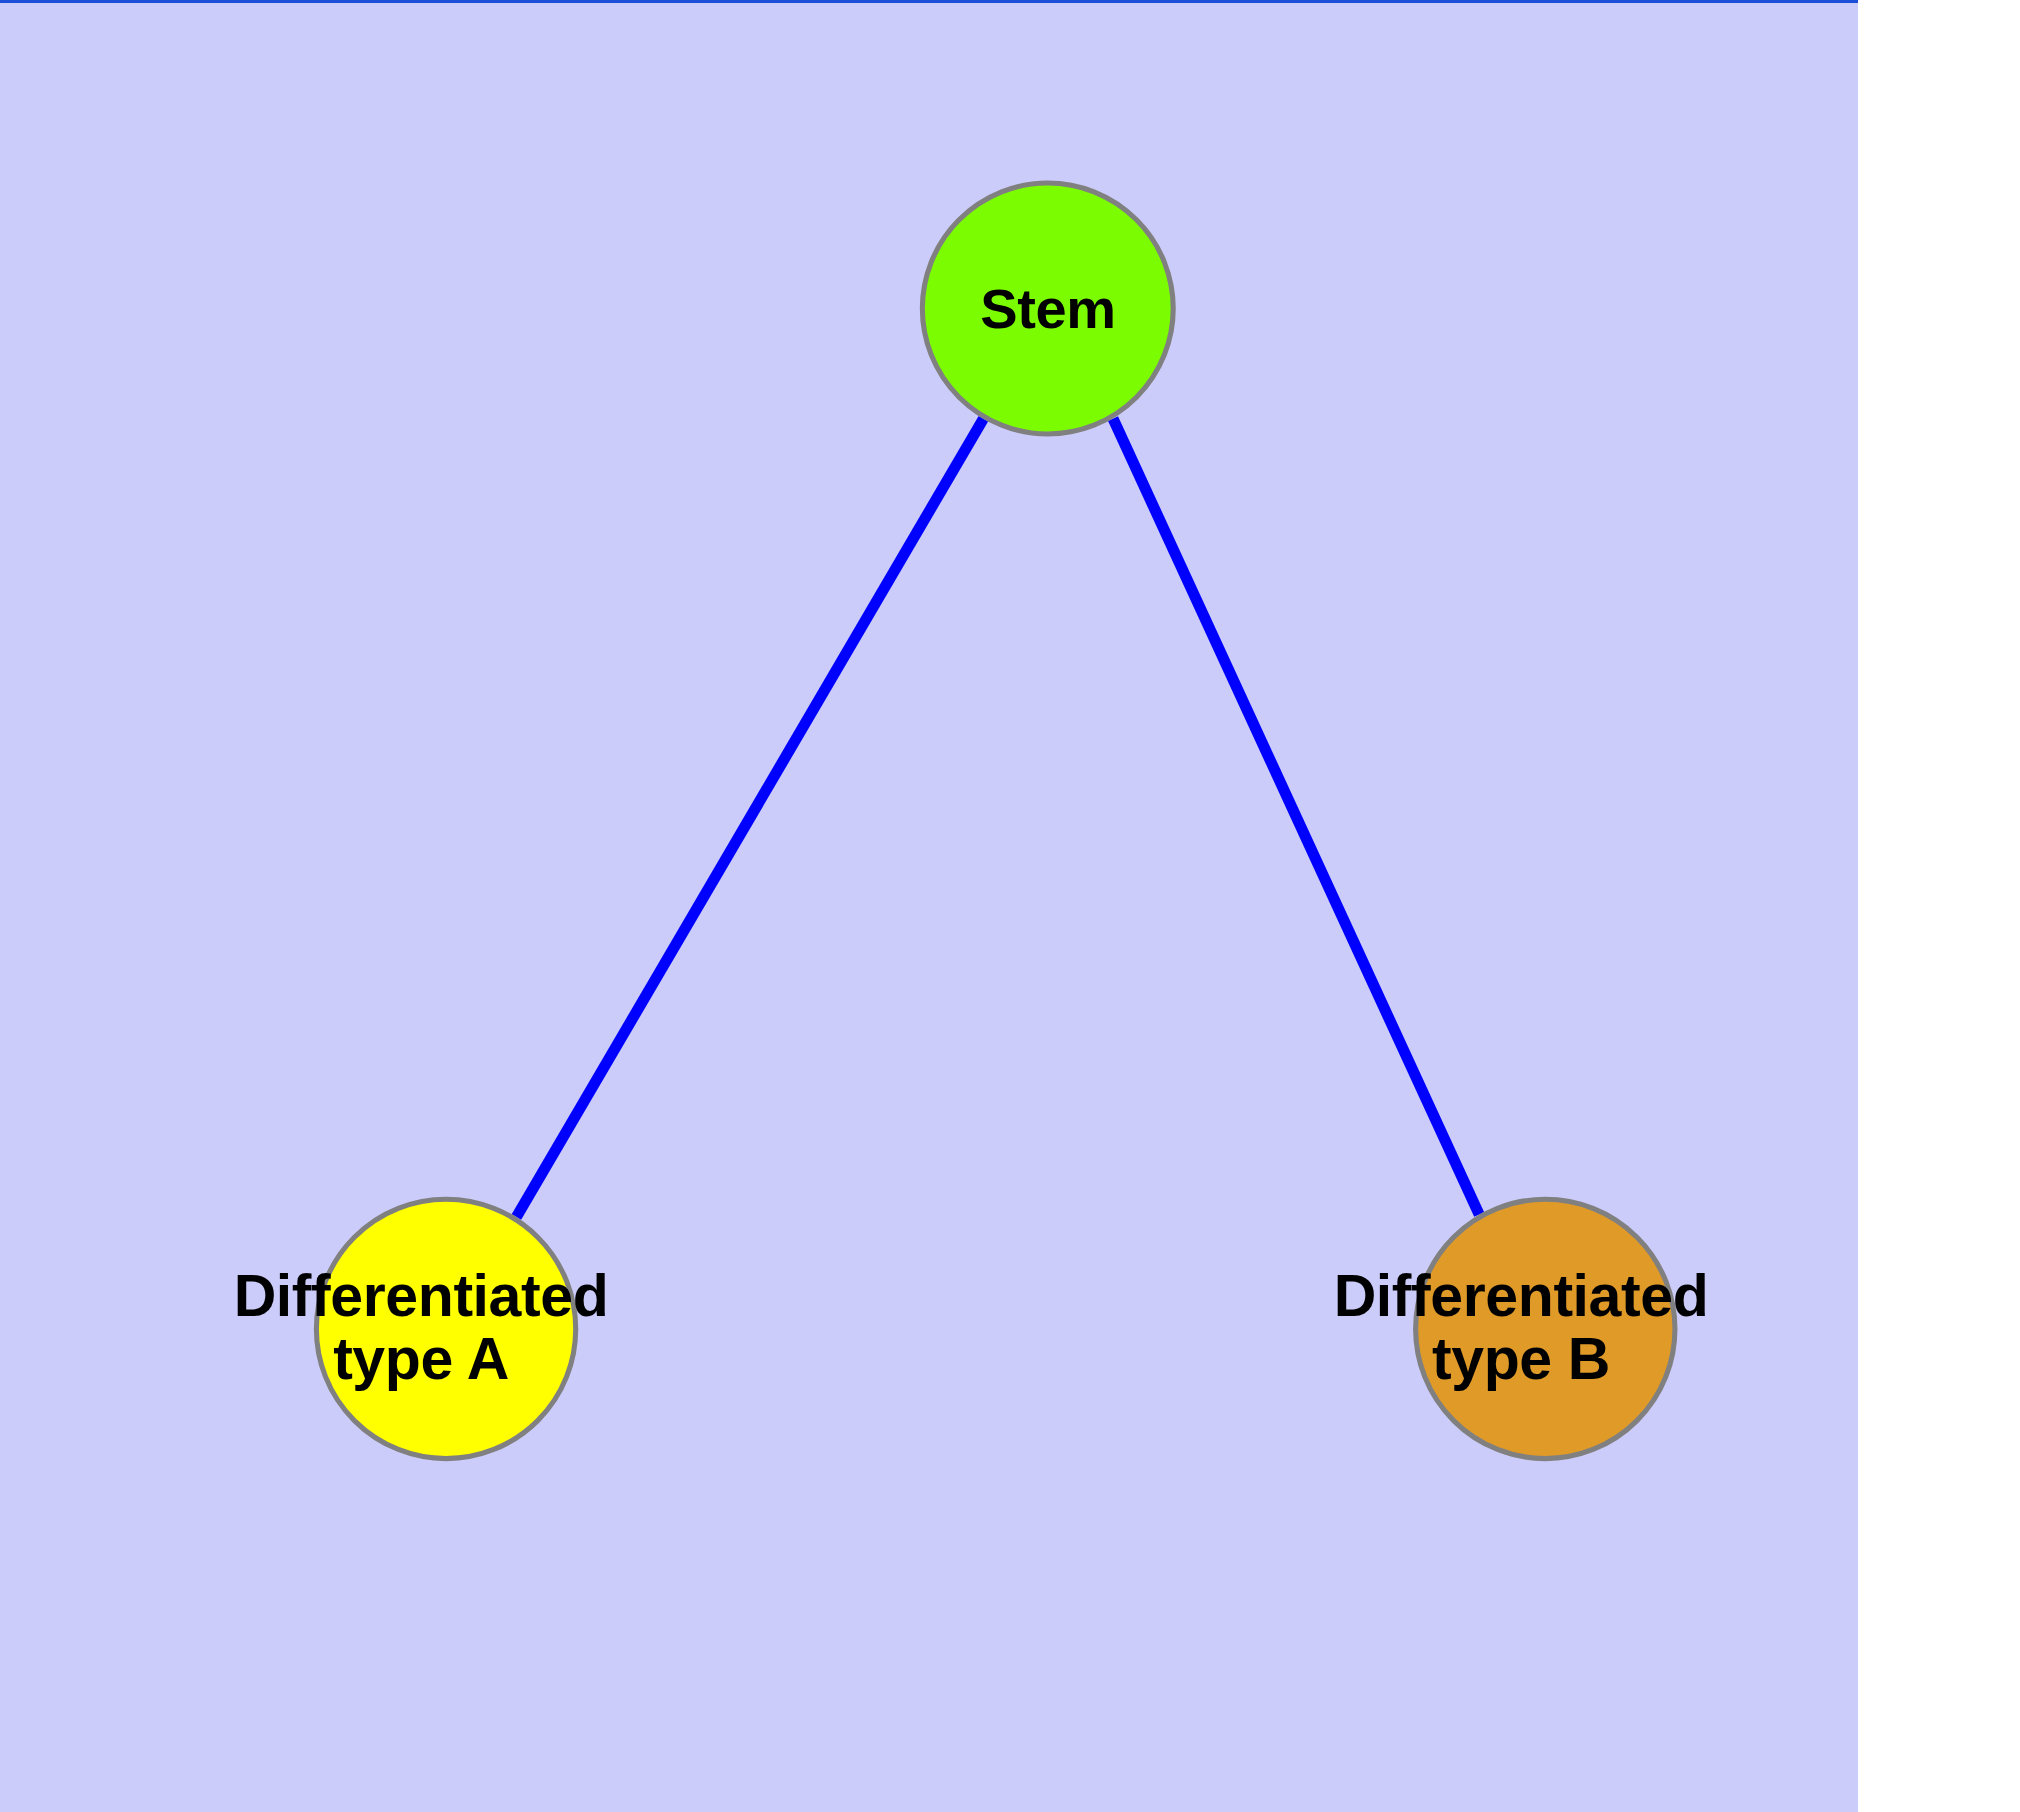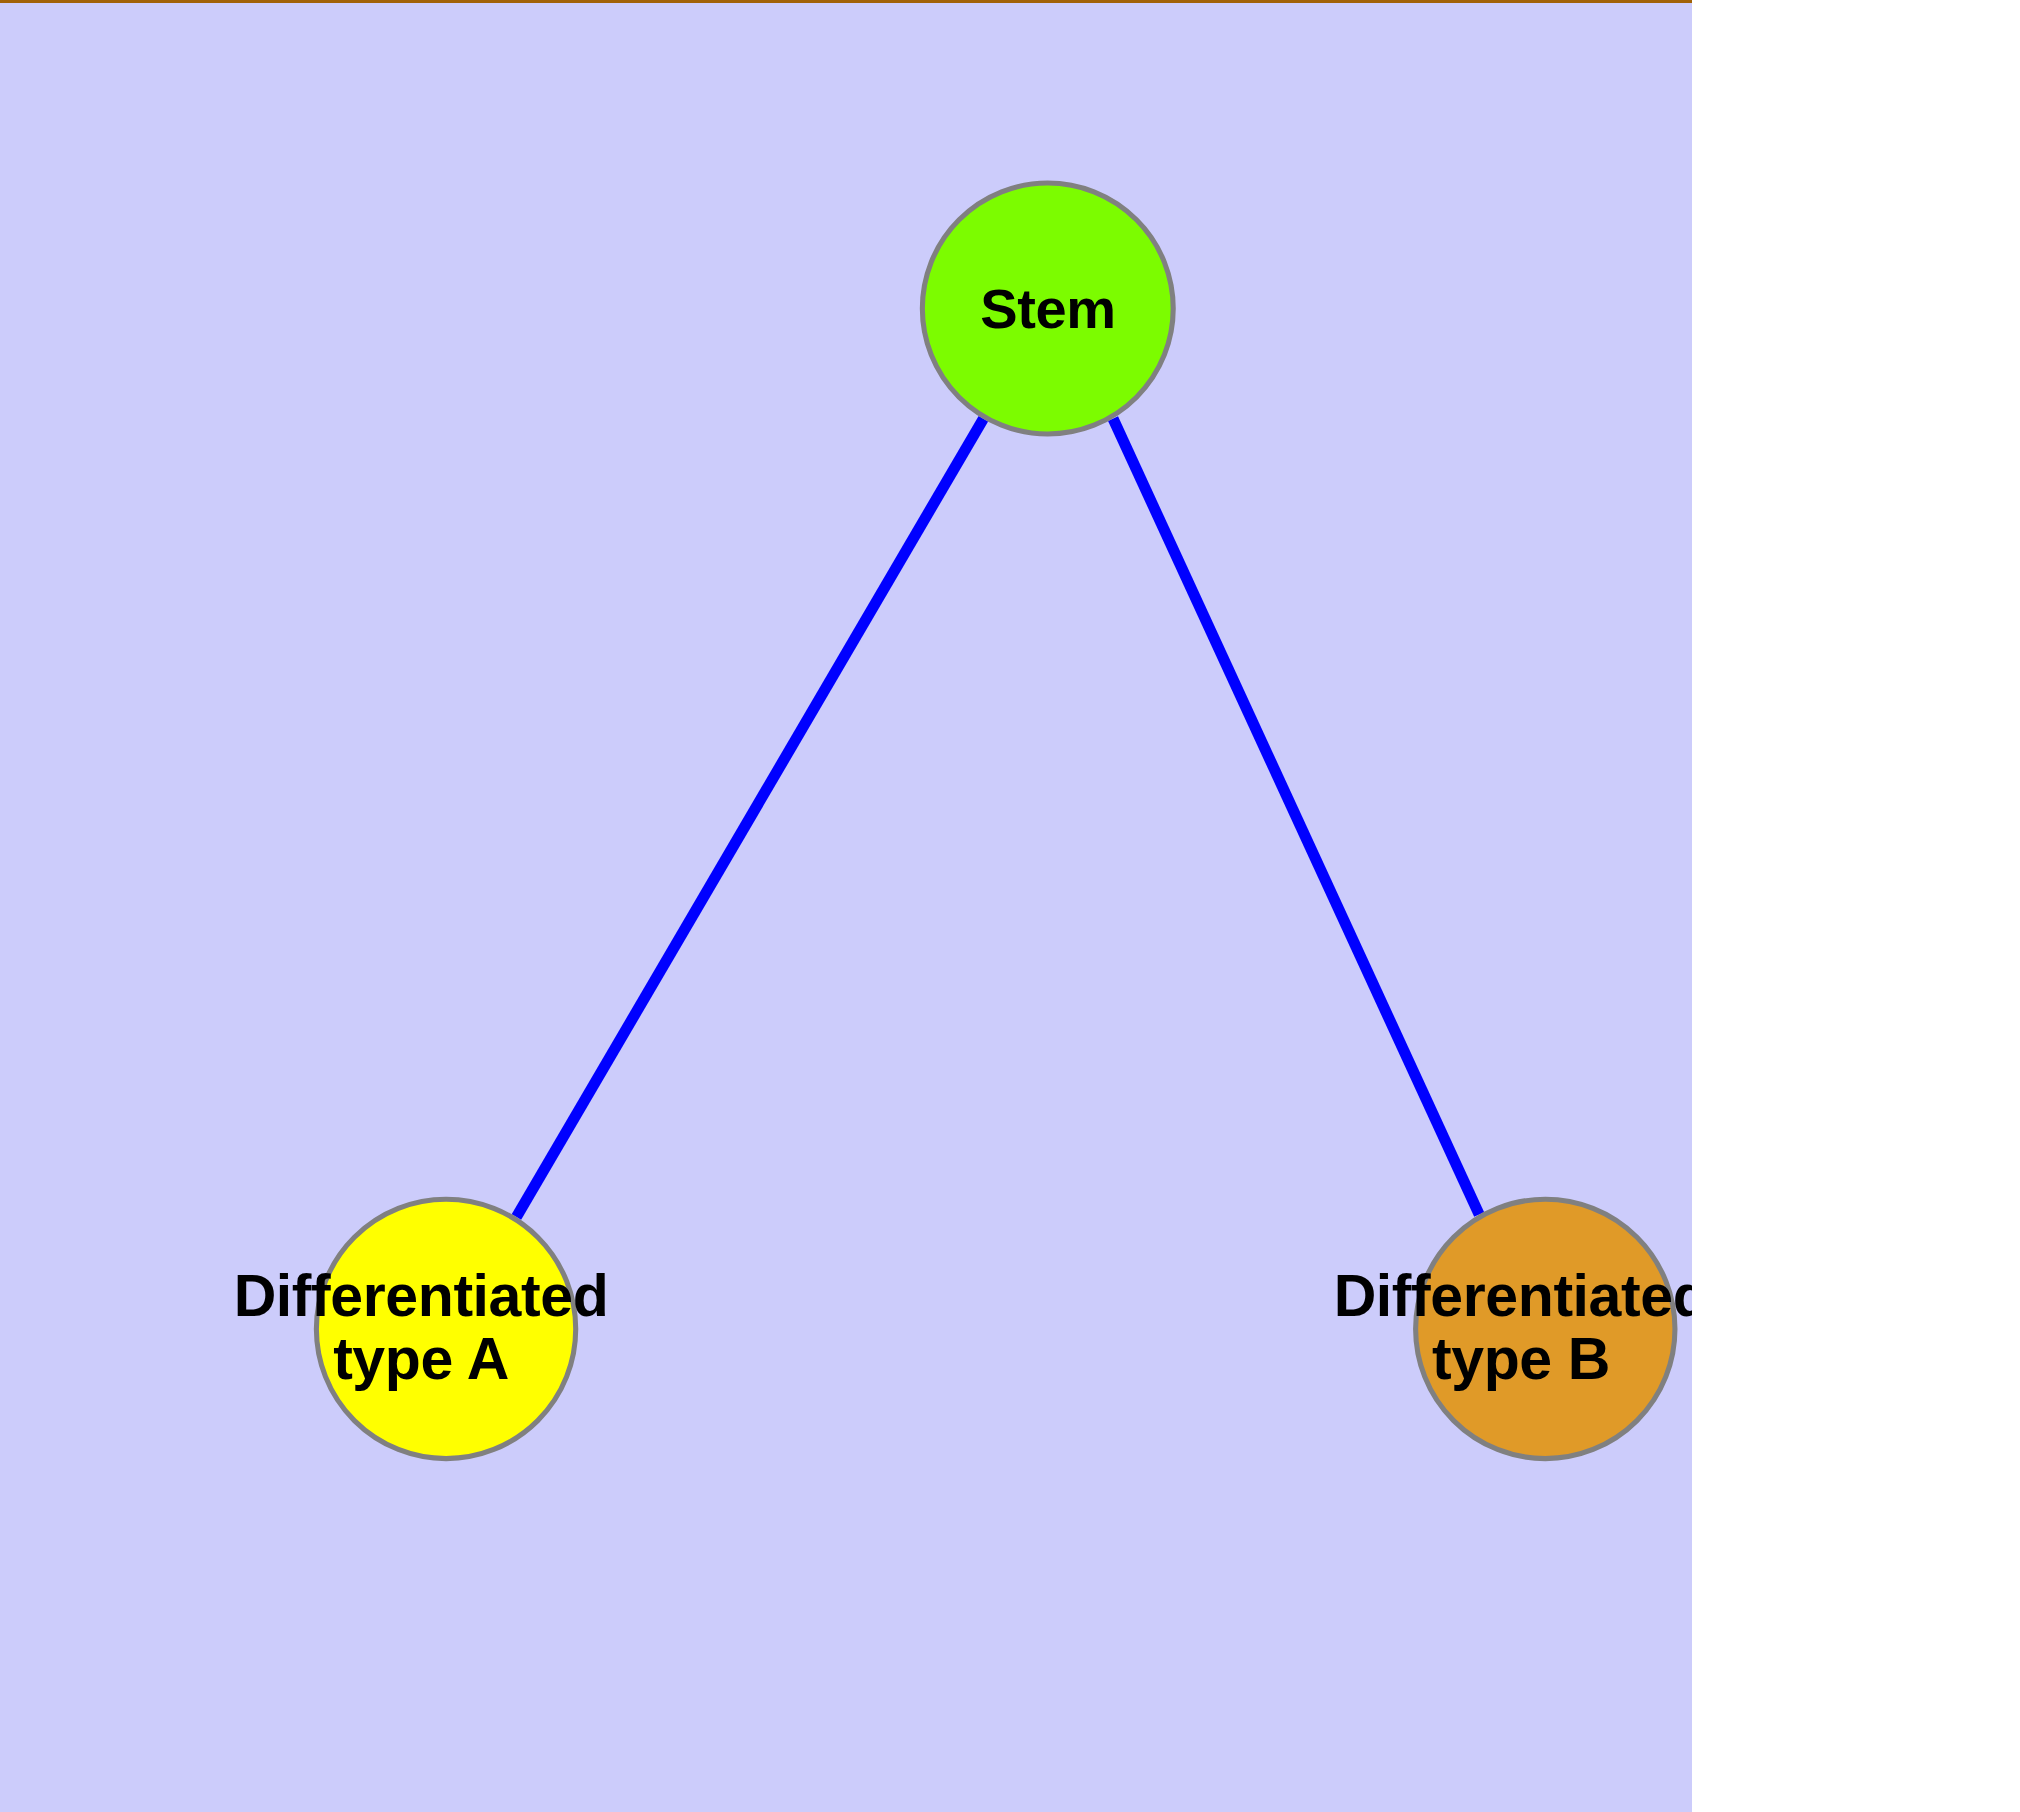--- a/index.html
+++ b/index.html
@@ -45,21 +45,21 @@
   .label-root {
     font-size: 56px;
   }
   .label-leaf {
     font-size: 59px;
   }
 </style>
 </head>
 <body>
 
-<div id="canvas" style="width: 1692px; height: 1812px; background: #a16207;">
+<div id="canvas" style="width: 1858px; height: 1812px; background: #1d4ed8;">
 
   <div id="plot-area" style="background: rgb(204, 204, 251); width: 2021px; height: 1809px;"></div>
 
   <svg id="graph-svg" viewBox="0 0 2384 2138">
     <g id="edges-group">
         <line x1="1160" y1="494" x2="609" y2="1436" stroke="#0000ff" stroke-width="13" stroke-linecap="butt"></line>
         <line x1="1313" y1="494" x2="1745" y2="1433" stroke="#0000ff" stroke-width="13" stroke-linecap="butt"></line>
       </g>
     <g id="nodes-group">
         <circle cx="1236" cy="364" r="148" fill="#7cfc00" stroke="#808080" stroke-width="6"></circle>

